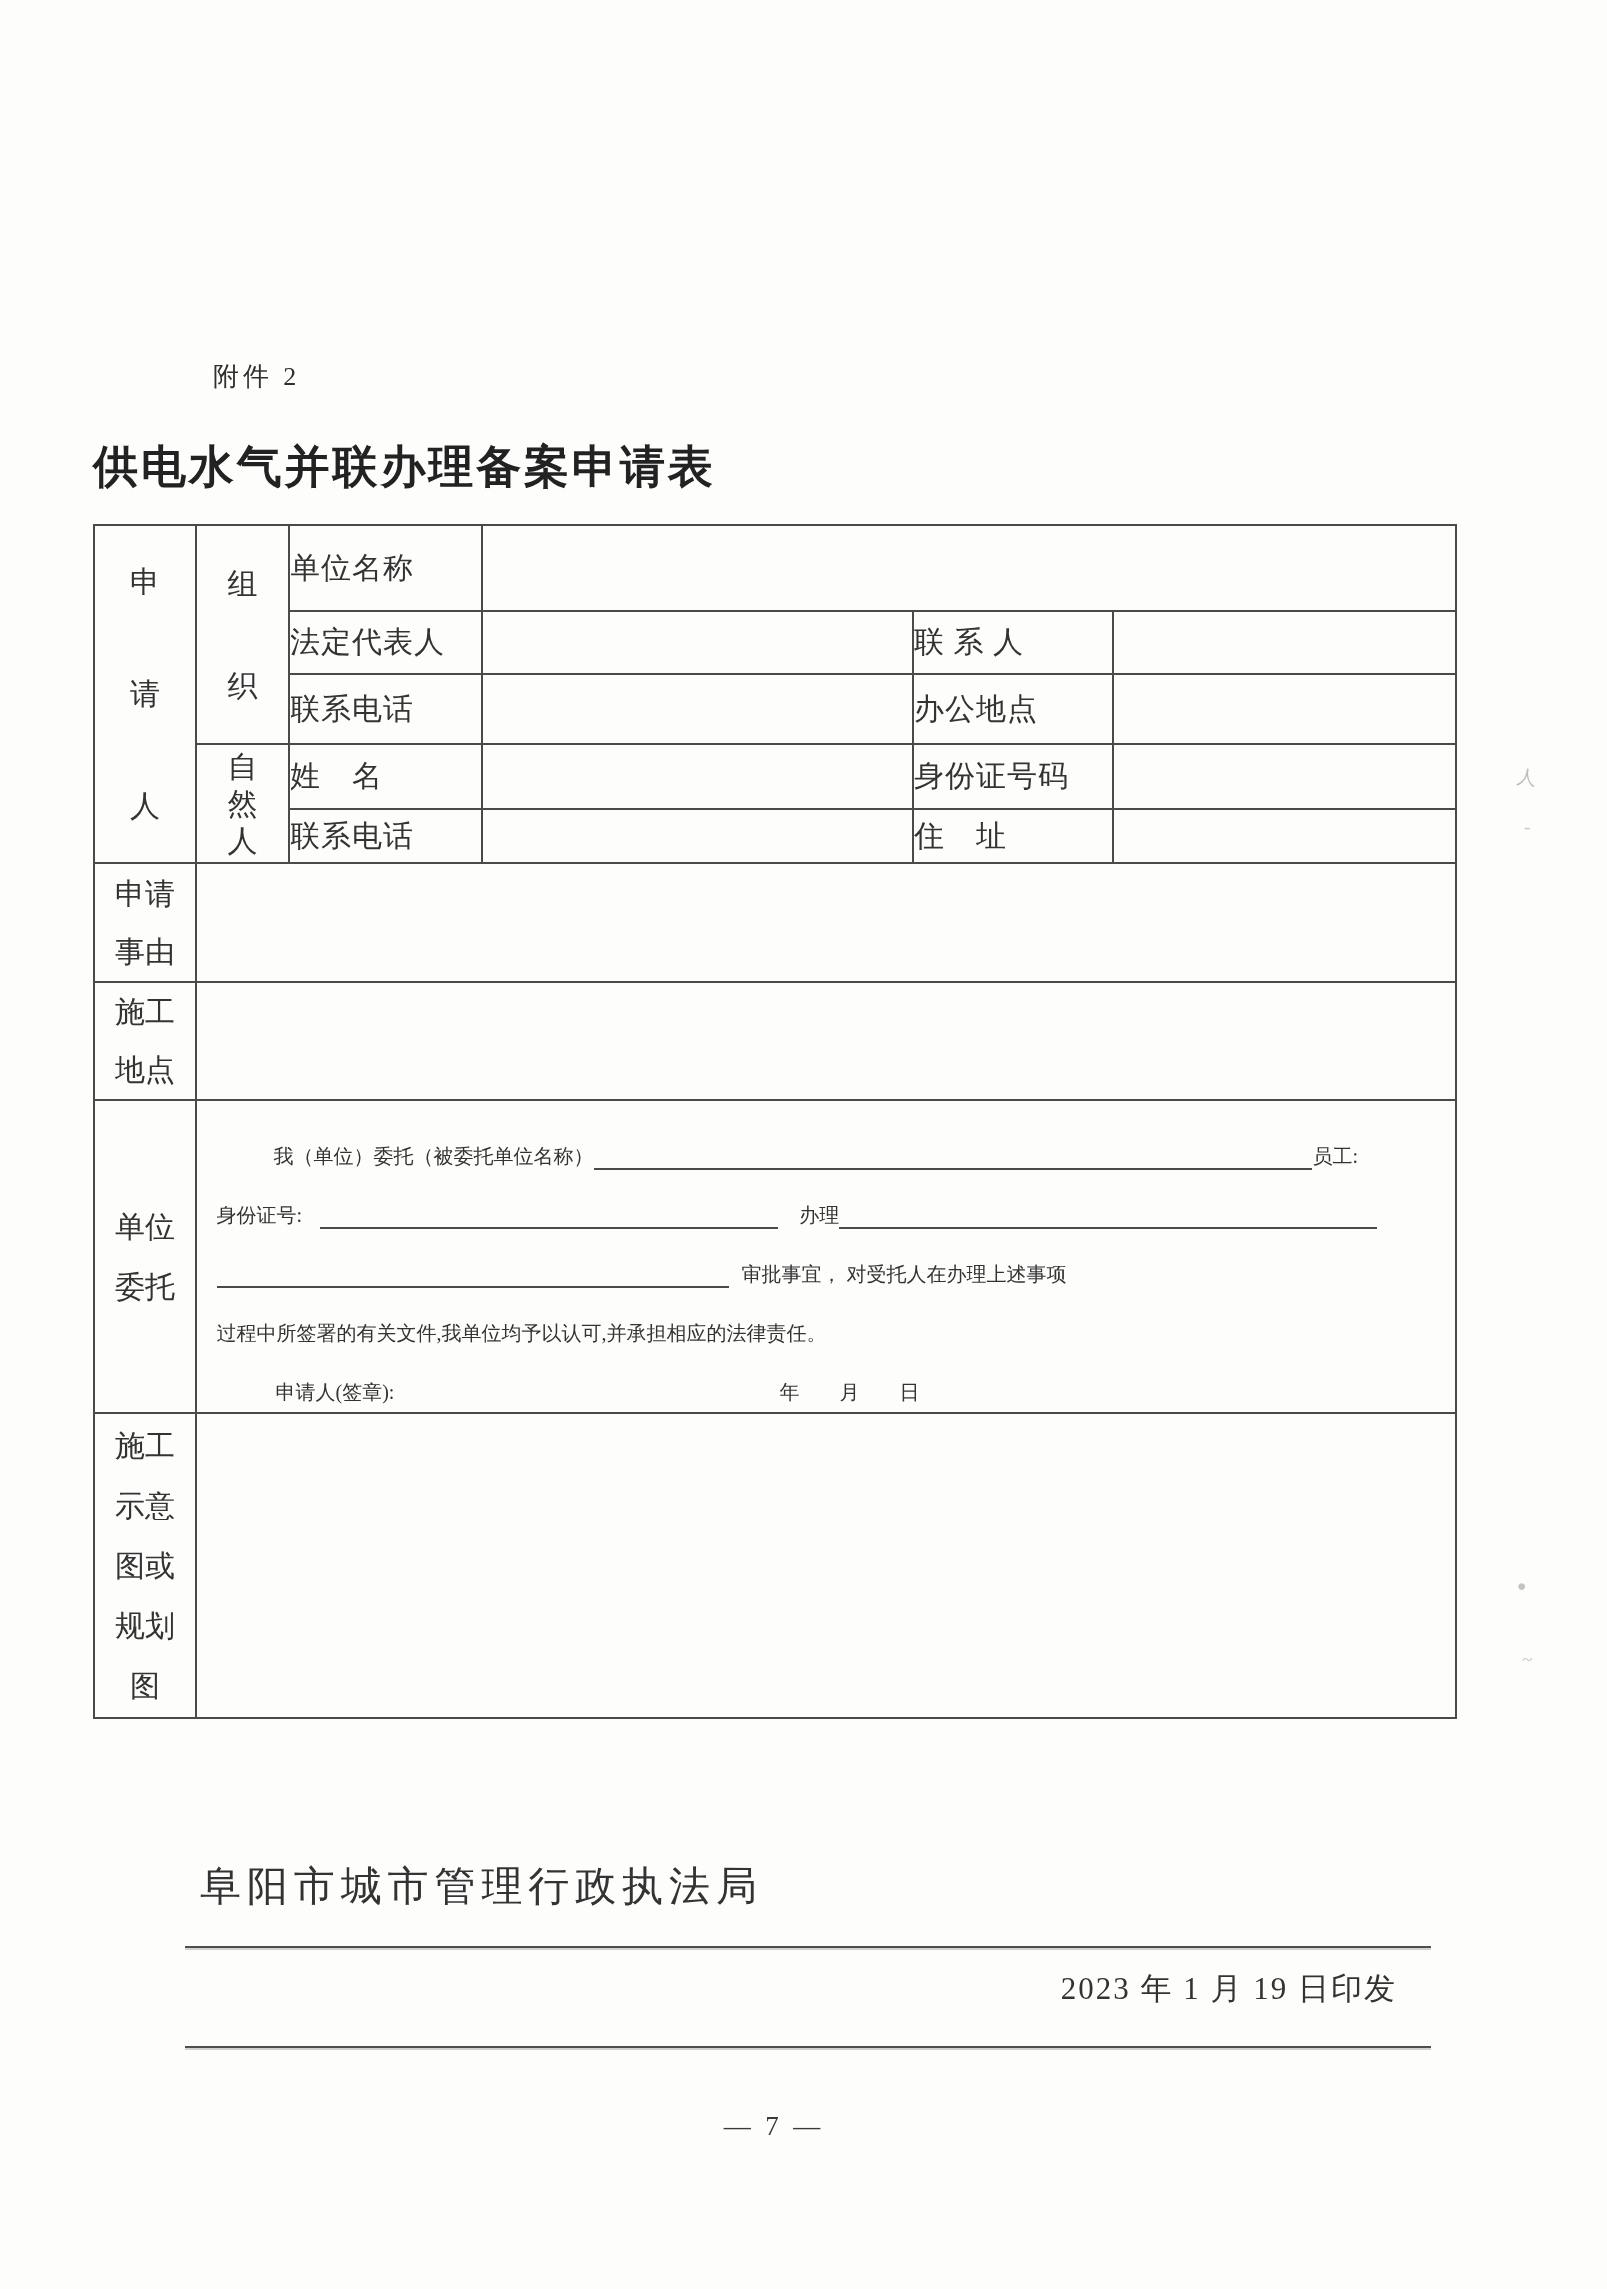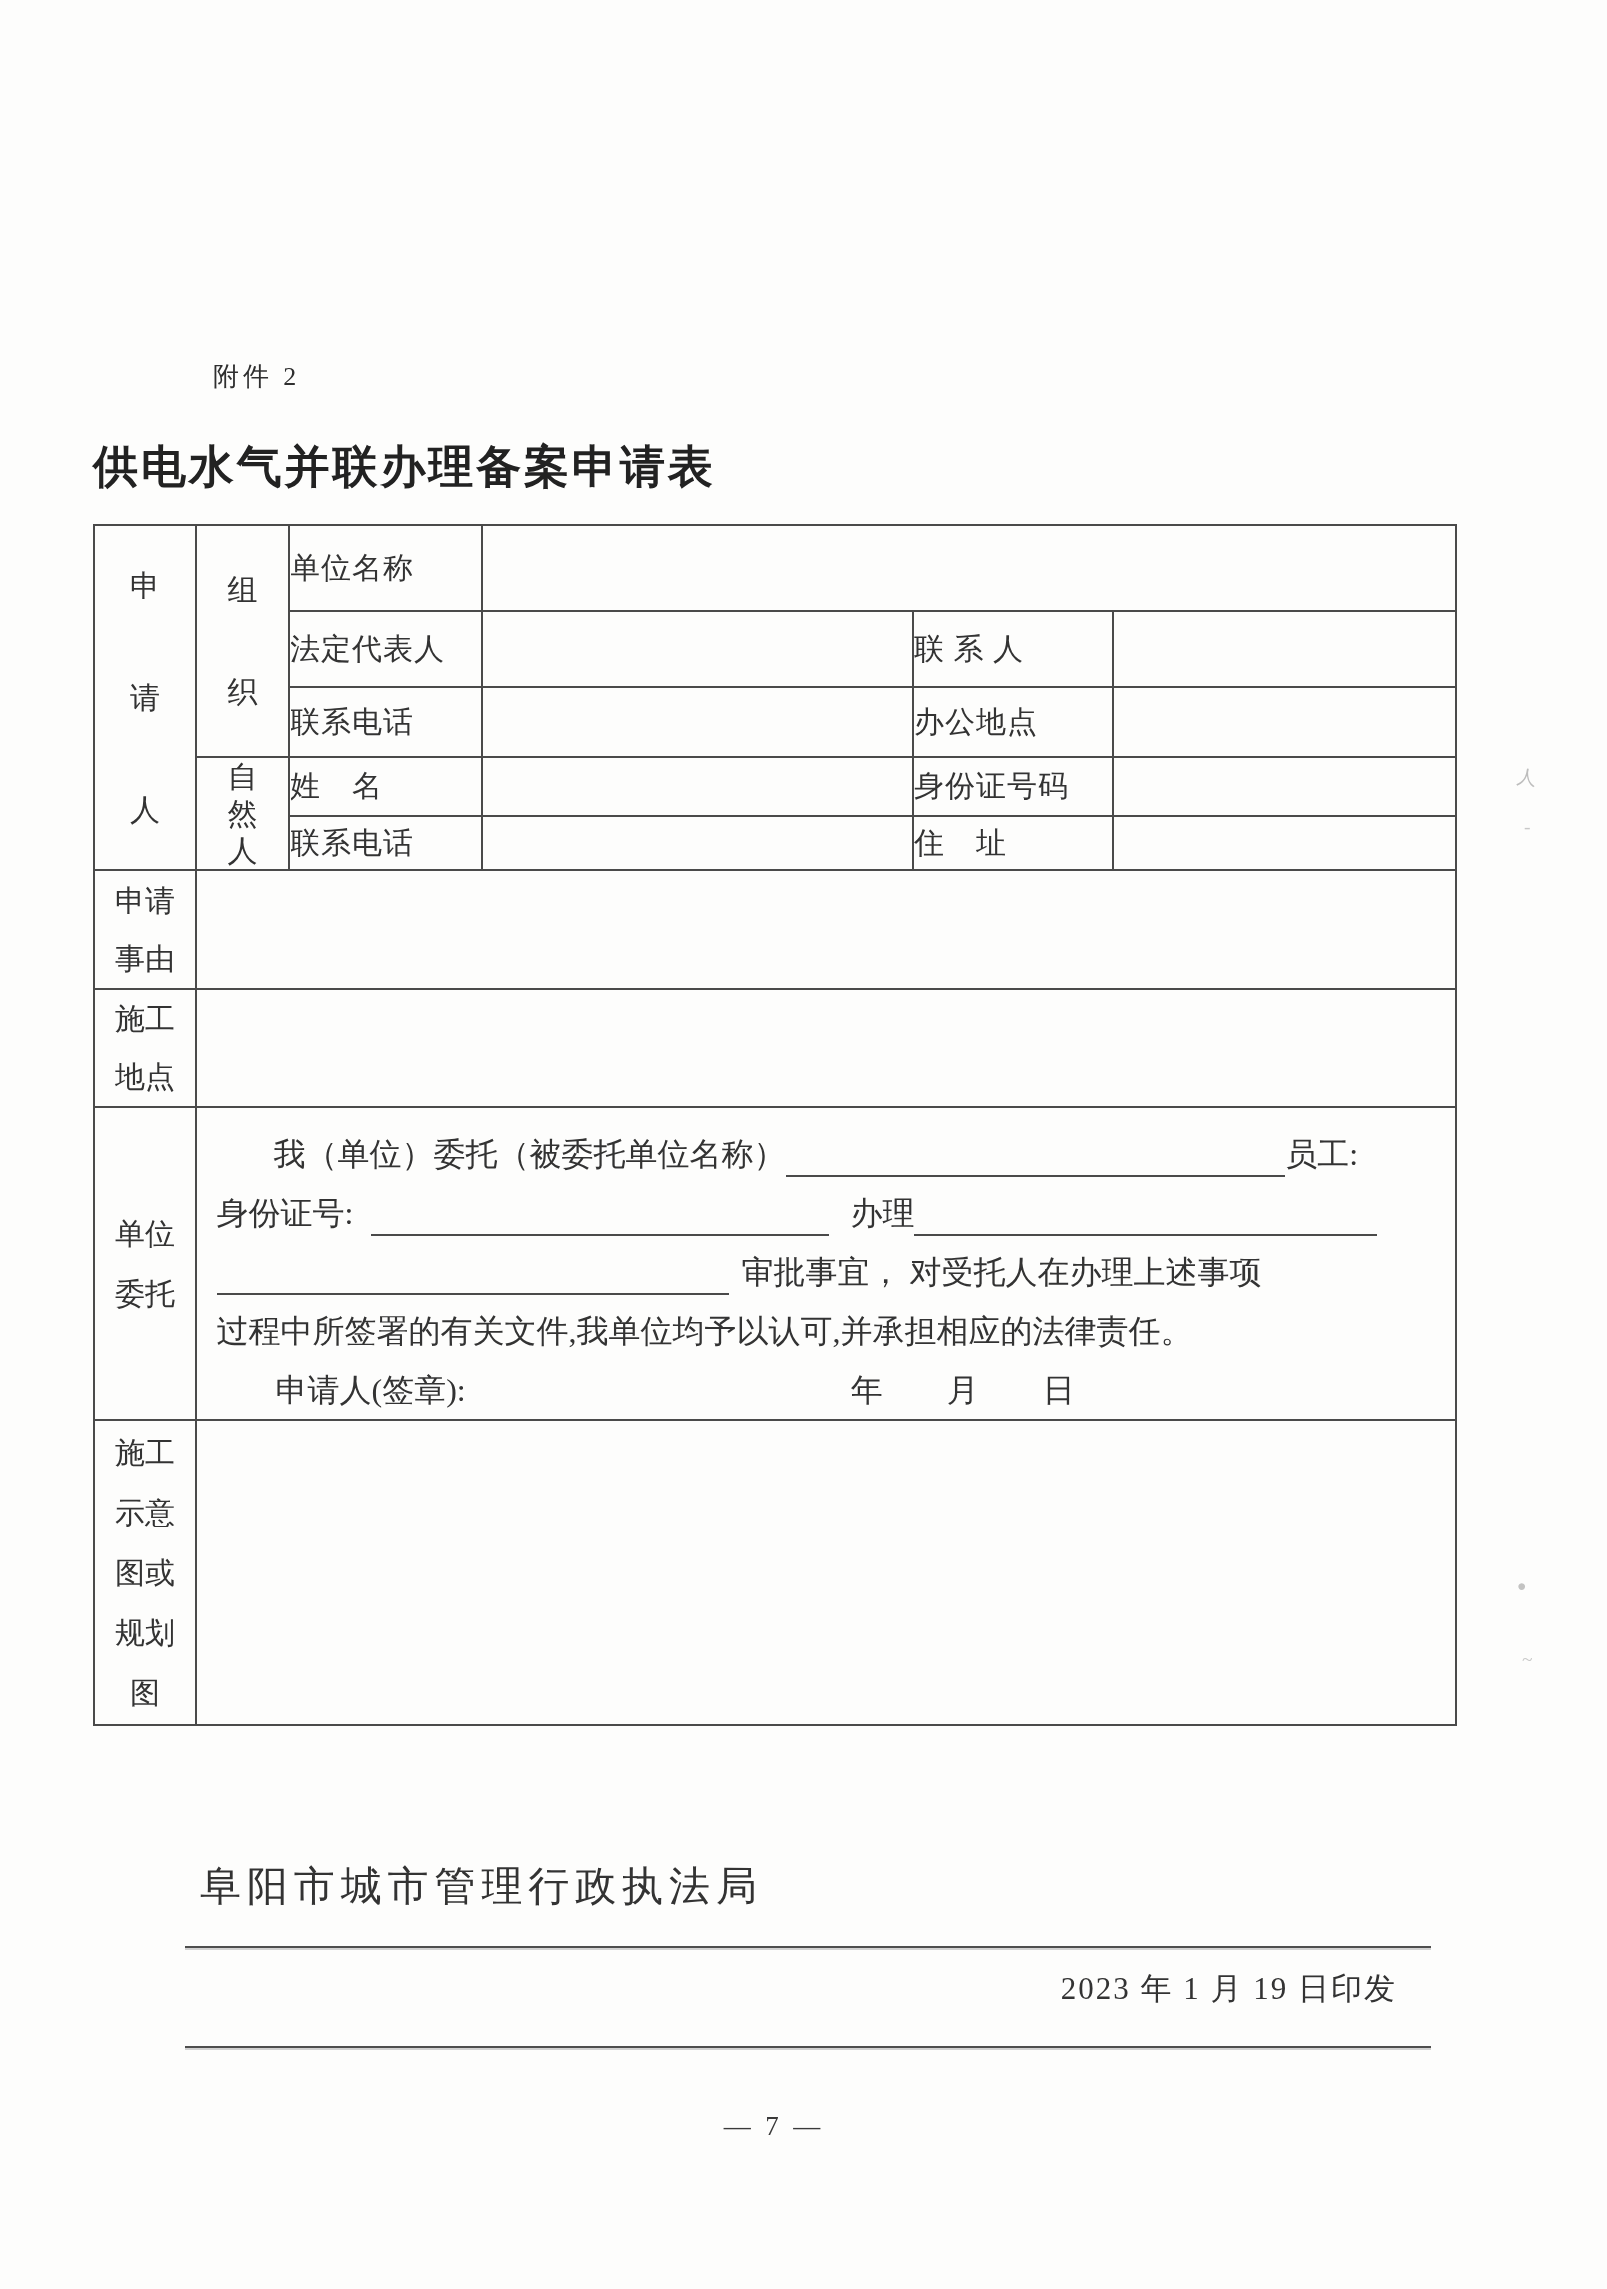--- a/index.html
+++ b/index.html
@@ -40,21 +40,21 @@
     text-align:center; white-space:pre-line;
   }
   .lh115 { line-height:112px; }
   .lh105 { line-height:102px; }
   .lh38  { line-height:37px; }
   .lh56  { line-height:58px; }
   .lh62  { line-height:60px;border-radius:28px; }
   .flabel { padding-left:19.5px; letter-spacing:1px;border-radius:16px; }
   .flabel2 { padding-left:13.7px; letter-spacing:1px; }
   
-  .deleg { padding:9.8px 29px 5.9px 19.5px; font-size:32px; color:#333; }
+  .deleg { padding:9.8px 29px 5.9px 19.5px; font-size:20px; color:#333; }
   .dline { display:flex; align-items:flex-end; height:59px; white-space:nowrap; }
   .blank { border-bottom:2.4px solid #4a4a4a; height:39px; display:inline-block; }
   .grow { flex:1 1 auto; }
   .sp { display:inline-block; }
   
   .footer-rule { position:absolute; left:185px; width:1246px; height:0; border-top:2.9px solid #4e4e4e; }
   .footer-rule.top { top:1946px; box-shadow:0 2px 0 rgba(80,80,80,.25); }
   .footer-rule.bottom { top:2046px; box-shadow:0 2px 0 rgba(80,80,80,.25); }
   .footer-issuer {
     position:absolute; left:200px; top:1859px;
@@ -93,21 +93,21 @@
   <tbody>
     <tr style="height:86px">
       <td rowspan="5" class="vlabel lh115">申
 请
 人</td>
       <td rowspan="3" class="vlabel lh105">组
 织</td>
       <td class="flabel">单位名称</td>
       <td colspan="3"></td>
     </tr>
-    <tr style="height:76px">
+    <tr style="height:63px">
       <td class="flabel">法定代表人</td>
       <td></td>
       <td class="flabel2">联 系 人</td>
       <td></td>
     </tr>
     <tr style="height:70px">
       <td class="flabel">联系电话</td>
       <td></td>
       <td class="flabel2">办公地点</td>
       <td></td>

